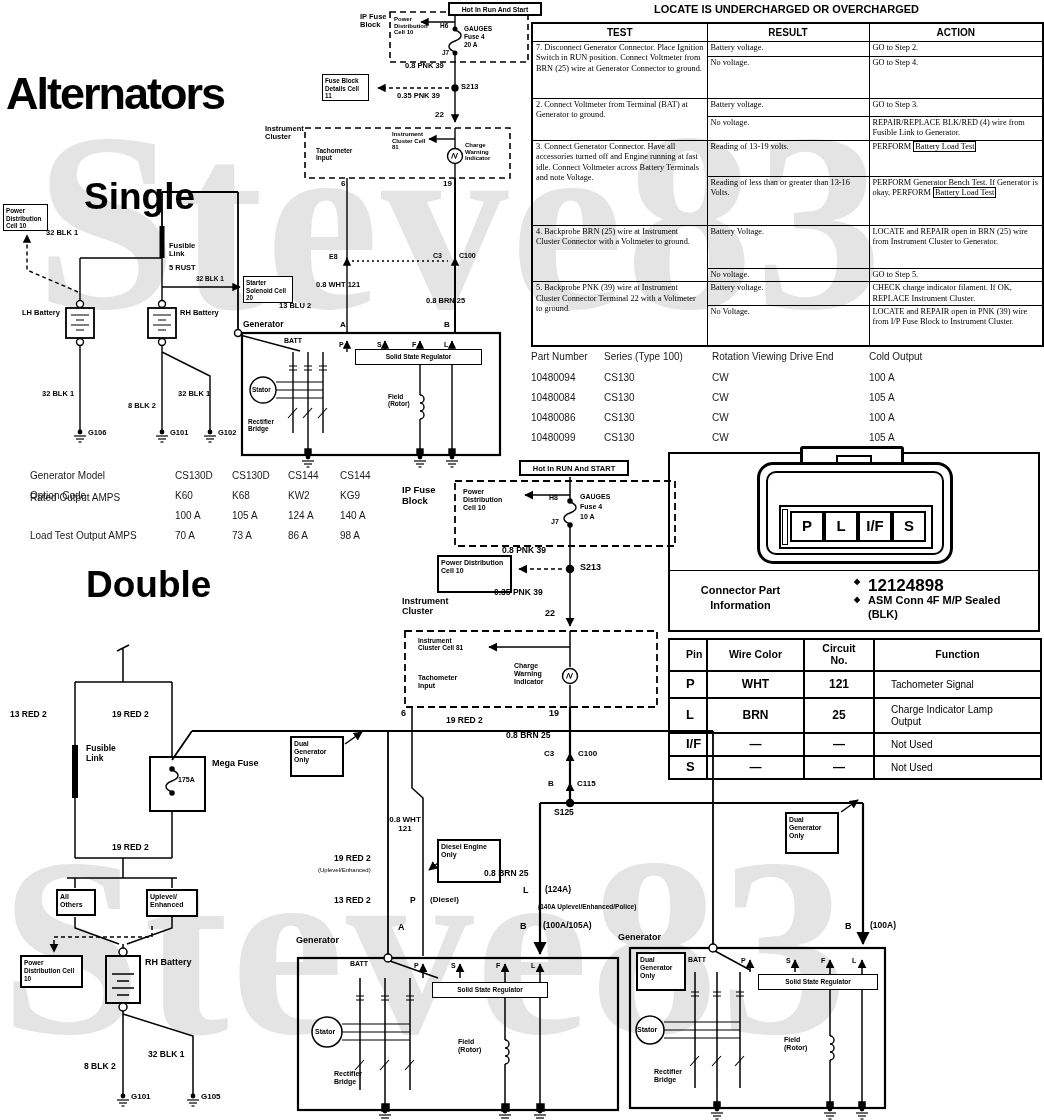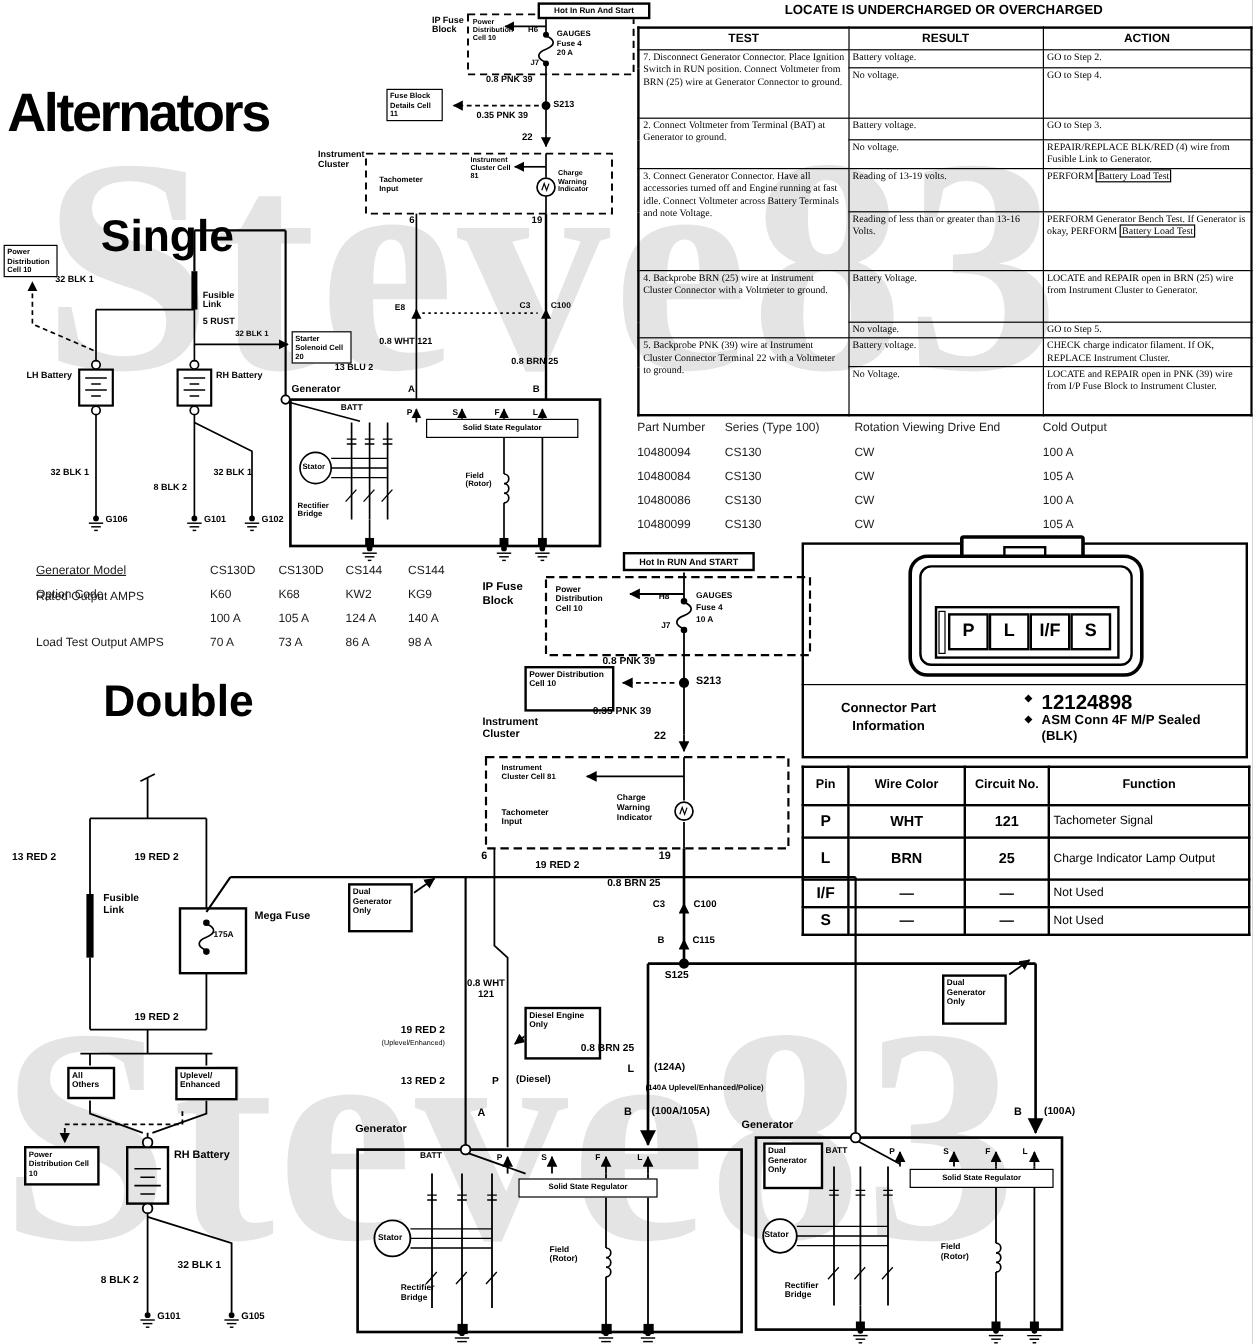--- a/index.html
+++ b/index.html
@@ -13,29 +13,29 @@
   .ctr{text-align:center}
   .reg{font-weight:normal}
   .f6{font-size:6px}.f65{font-size:6.5px}.f7{font-size:7px}.f8{font-size:8px}
   .f85{font-size:8.5px}.f9{font-size:9px}.f95{font-size:9.5px}
   .bx{position:absolute;z-index:3;border:1.6px solid #000;background:#fff;box-sizing:border-box;
       font:bold 6.3px/1.2 "Liberation Sans",sans-serif;padding:2px 2px}
   .bx2{border-width:2.2px}
   .h-title{position:absolute;z-index:3;font:bold 45px/0.98 "Liberation Sans",sans-serif;letter-spacing:-2px}
   .h-sub{position:absolute;z-index:3;font:bold 37px/1 "Liberation Sans",sans-serif}
   .txt{position:absolute;z-index:3;font:10px/1.1 "Liberation Sans",sans-serif;color:#1a1a1a;white-space:nowrap}
-  .u{text-decoration:underline}
+  .u{}
   .bt{position:absolute;left:531px;top:22px;z-index:3;border-collapse:collapse;table-layout:fixed;
       width:511px;font:8.3px/1.25 "Liberation Serif",serif;border:2px solid #000}
   .bt td{border:1px solid #000;vertical-align:top;padding:1px 3px;overflow:hidden}
   .bt td.hd{font:bold 10px "Liberation Sans",sans-serif;text-align:center;vertical-align:middle;height:15px}
   .boxt{border:1px solid #000;padding:0 1px;white-space:nowrap}
   .pt{position:absolute;left:668px;top:638px;z-index:3;border-collapse:collapse;table-layout:fixed;
       width:372px;background:transparent}
-  .pt td{border:2px solid #000;padding:1px 3px;font:10px/1.12 "Liberation Sans",sans-serif;vertical-align:middle}
+  .pt td{border:2px solid #000;padding:1px 16px;font:10px/1.12 "Liberation Sans",sans-serif;vertical-align:middle}
   .pt td.hd{font-weight:bold;text-align:center;font-size:10.5px}
   .pt td.pc{font-weight:bold;text-align:center;font-size:13px}
   .pt td.wc{font-weight:bold;text-align:center;font-size:12px}
   .panel{position:absolute;z-index:2;border:2px solid #000;box-sizing:border-box;background:transparent}
   .cshape{position:absolute;z-index:3;border:3px solid #000;box-sizing:border-box;background:#fff}
   .pin{position:absolute;z-index:4;border:2.5px solid #000;box-sizing:border-box;background:#fff;
        font:bold 15px/26px "Liberation Sans",sans-serif;text-align:center;width:34px;height:31px}
 </style>
 </head>
 <body>

